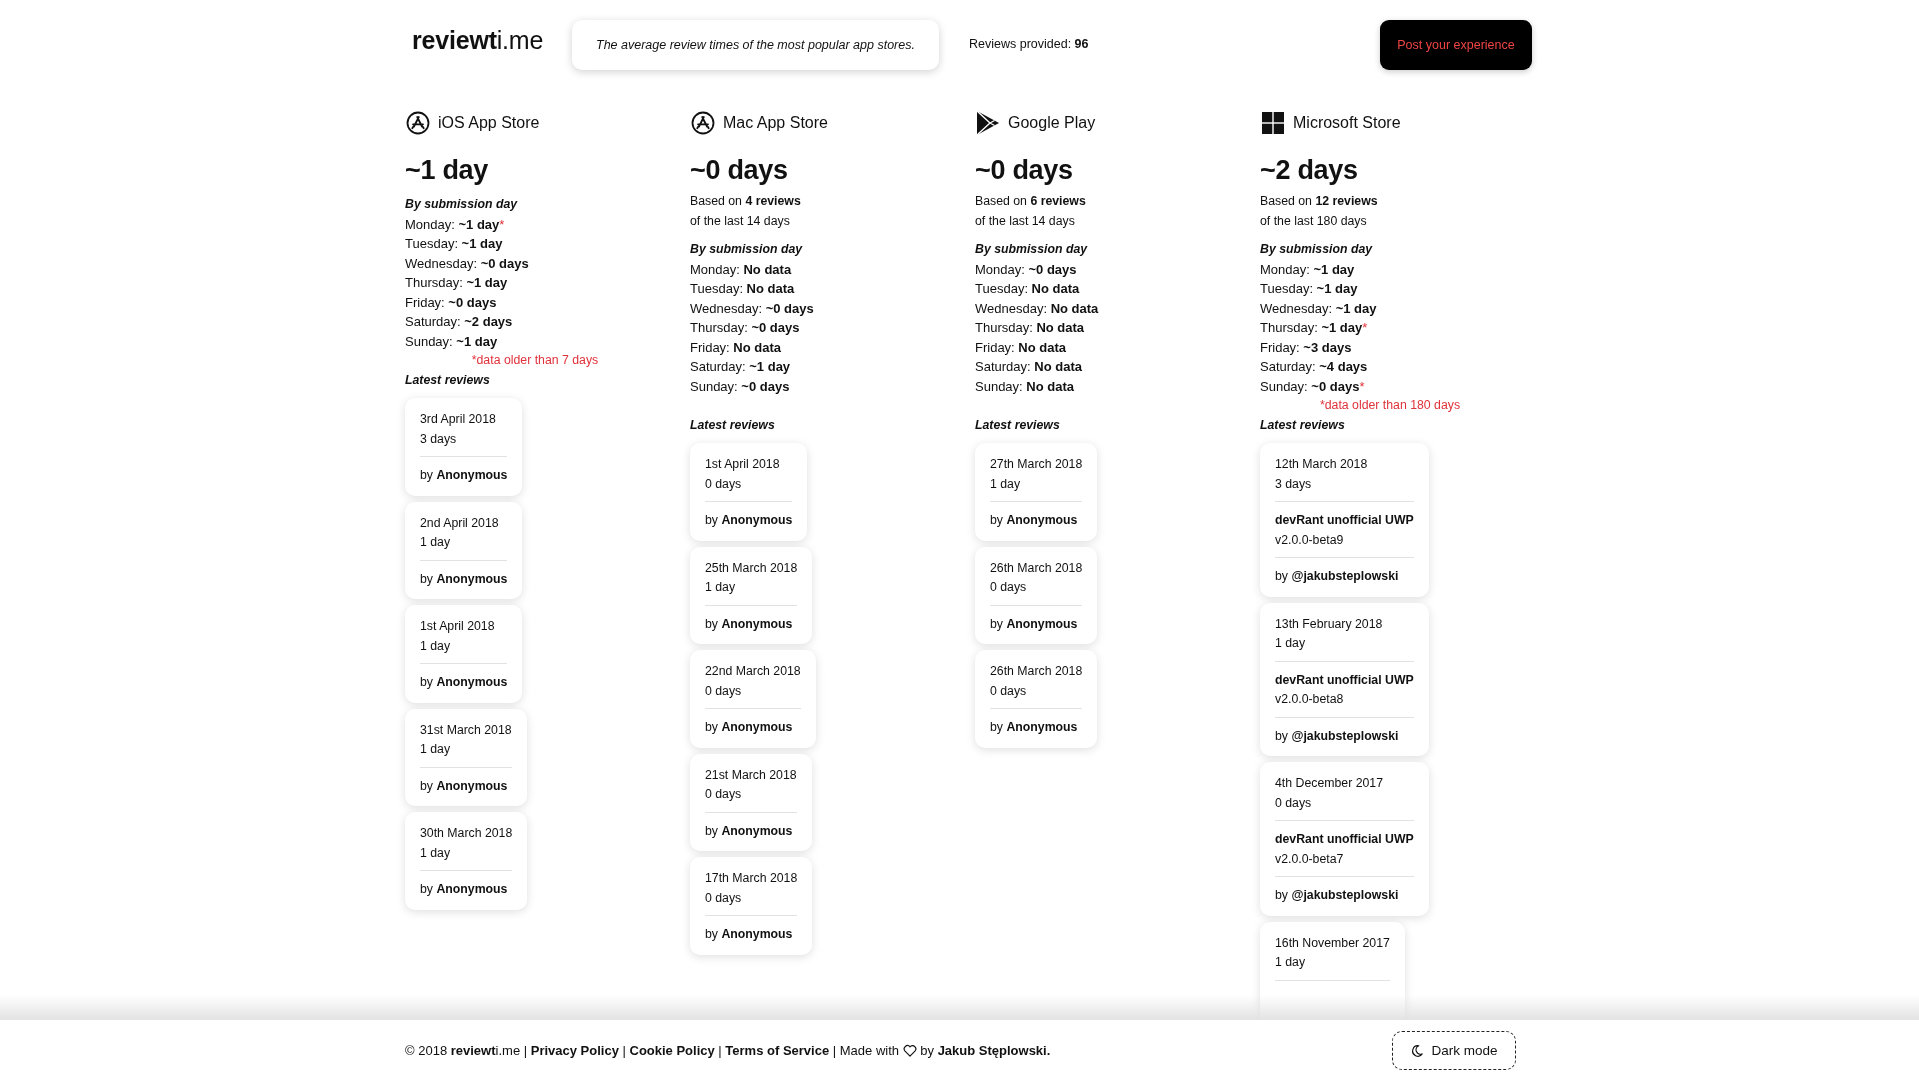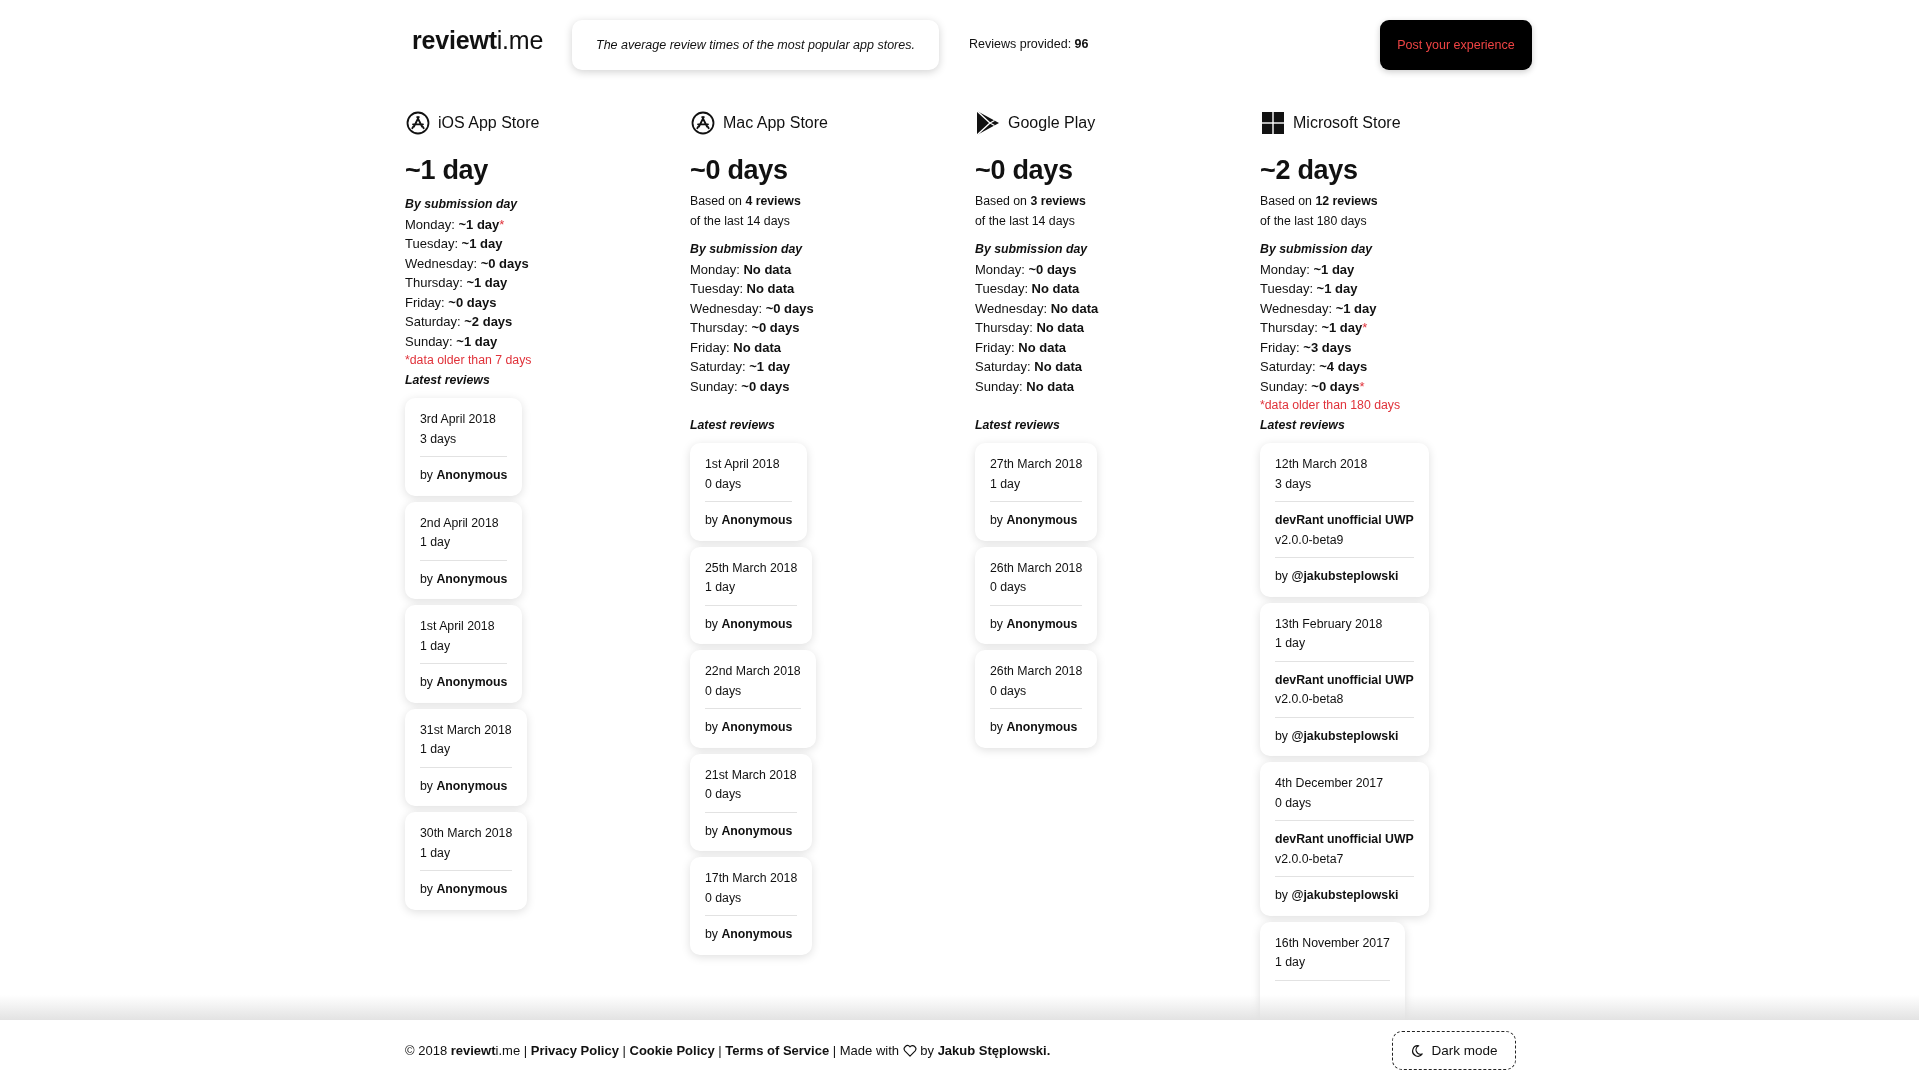--- a/index.html
+++ b/index.html
@@ -24,21 +24,21 @@
   .store-head { display: flex; align-items: center; height: 30px; }
   .store-icon { width: 26px; height: 26px; margin-right: 7px; display: inline-flex; align-items: center; justify-content: center; }
   .store-name { font-size: 16px; color: #111; }
   .avg { font-size: 27px; font-weight: 700; margin-top: 16px; line-height: 32px; letter-spacing: -0.3px; }
   .basis { font-size: 12.3px; line-height: 19.5px; margin-top: 6px; }
   .basis b { font-weight: 700; }
   .byday-title { font-style: italic; font-weight: 700; font-size: 12.3px; line-height: 19.5px; margin-top: 9px; }
   .day-row { font-size: 13px; line-height: 19.5px; }
   .day-row b { font-weight: 700; }
   .star { color: #e0323a; }
-  .note { color: #e0323a; font-size: 12.3px; line-height: 19.5px; }
+  .note { color: #e0323a; font-size: 12.3px; line-height: 19.5px; text-align: center; }
   .note-spacer { height: 19.5px; }
   .latest-title { font-style: italic; font-weight: 700; font-size: 12.3px; line-height: 19.5px; }
   .cards { margin-top: 8px; display: flex; flex-direction: column; align-items: flex-start; gap: 6px; }
   .card { background: #fff; border-radius: 10px; box-shadow: 0 2px 10px rgba(0,0,0,0.13); padding: 12px 15px 10px 15px;
     font-size: 12.3px; line-height: 19.5px; cursor: pointer; }
   .card .date { white-space: nowrap; }
   .card .dur { font-weight: 400; }
   .card hr { border: none; border-top: 1px solid #e2e2e2; margin: 7px 0 9px 0; }
   .card .app { font-weight: 700; white-space: nowrap; }
   .card .ver { }
@@ -182,21 +182,21 @@
         <span class="store-icon">
           <svg width="24" height="26" viewBox="0 0 24 26">
             <path d="M1 1 L23 13 L1 25 Z" fill="#111"></path>
             <path d="M1 1 L14 13 L1 25" fill="none" stroke="#fff" stroke-width="1.4"></path>
             <path d="M14 13 L18.5 10.5 M14 13 L18.5 15.5" stroke="#fff" stroke-width="1.2"></path>
           </svg>
         </span>
         <span class="store-name">Google Play</span>
       </div>
       <div class="avg">~0 days</div>
-      <div class="basis"><span>Based on </span><b>3 reviews</b><br><span>of the last 14 days</span></div>
+      <div class="basis"><span>Based on </span><b>6 reviews</b><br><span>of the last 14 days</span></div>
       <div class="byday-title">By submission day</div>
       <div class="day-row"><span>Monday: </span><b>~0 days</b><span class="star"></span></div>
       <div class="day-row"><span>Tuesday: </span><b>No data</b><span class="star"></span></div>
       <div class="day-row"><span>Wednesday: </span><b>No data</b><span class="star"></span></div>
       <div class="day-row"><span>Thursday: </span><b>No data</b><span class="star"></span></div>
       <div class="day-row"><span>Friday: </span><b>No data</b><span class="star"></span></div>
       <div class="day-row"><span>Saturday: </span><b>No data</b><span class="star"></span></div>
       <div class="day-row"><span>Sunday: </span><b>No data</b><span class="star"></span></div>
       <div class="note-spacer"></div>
       <div class="latest-title">Latest reviews</div>

